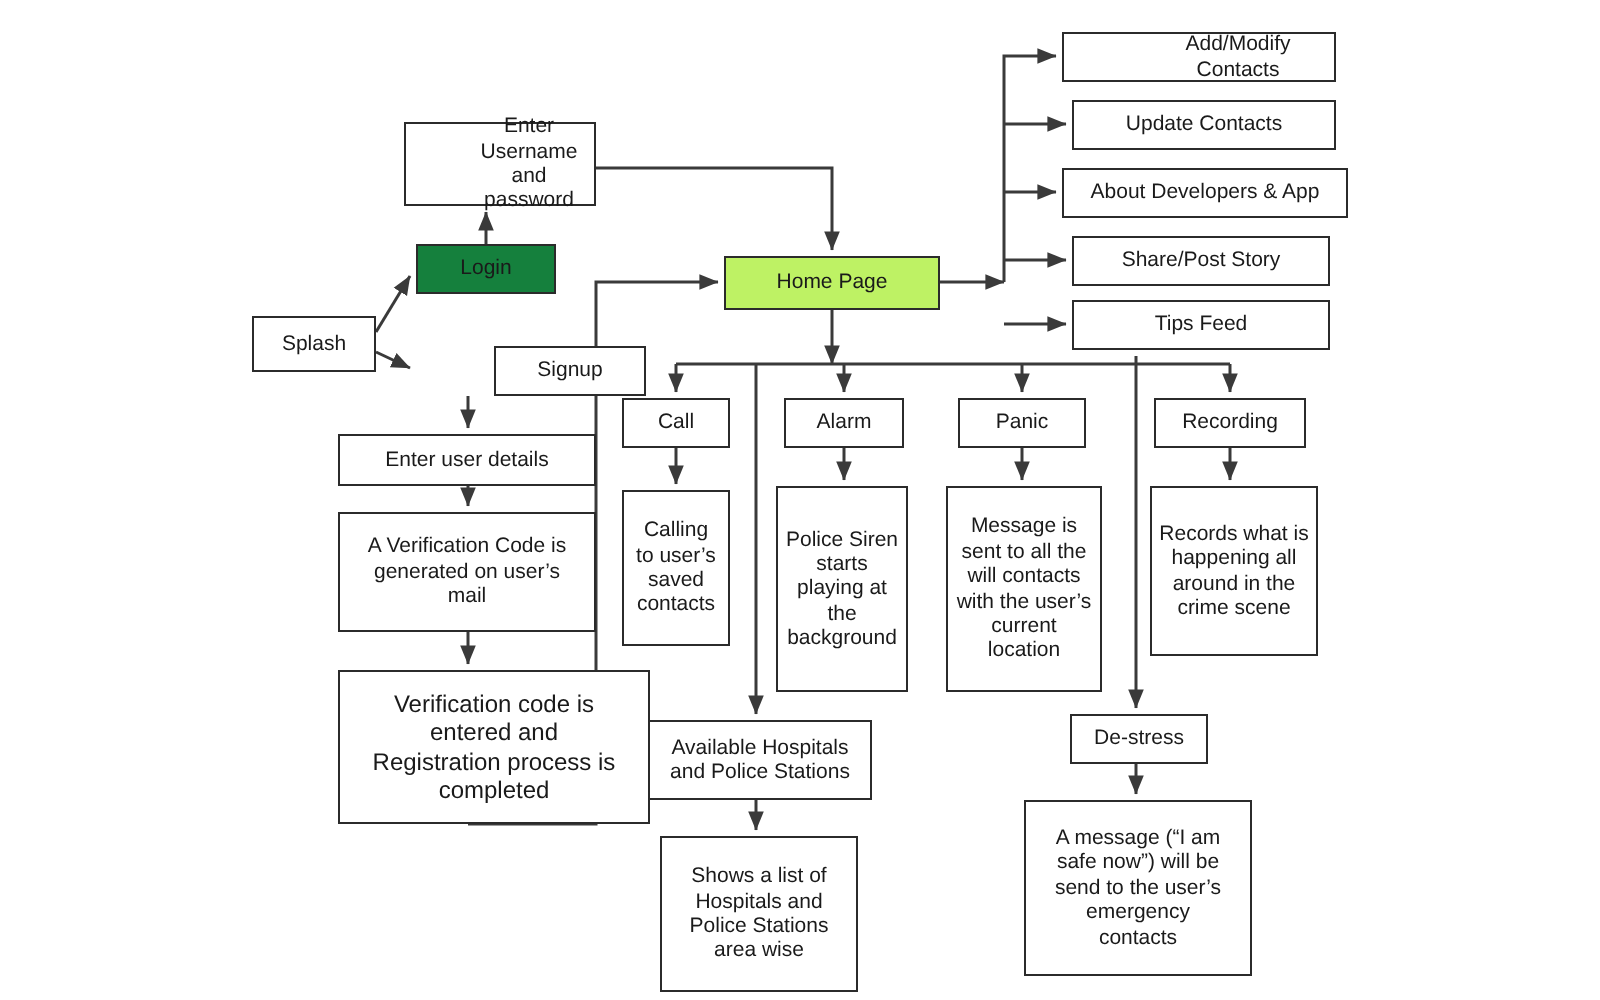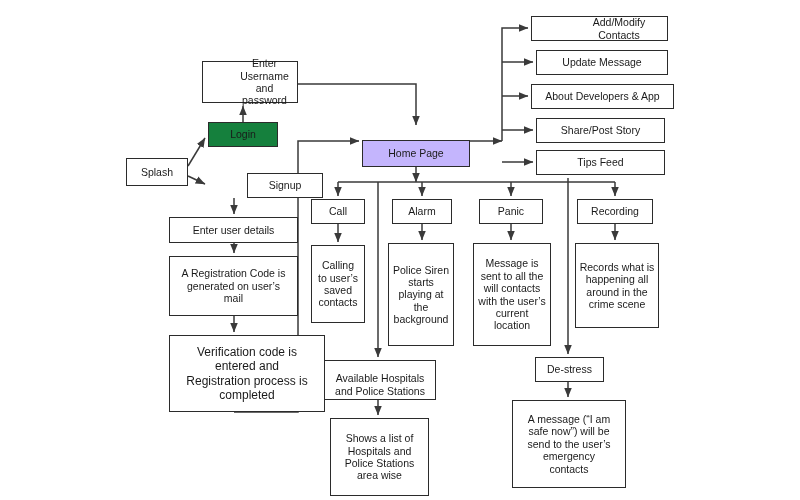--- a/index.html
+++ b/index.html
@@ -94,38 +94,38 @@
         <span class="node-label">Signup</span>
       </div>
       <div class="node" style="left: 202px; top: 61px; width: 96px; height: 42px; font-size: 10.5px; background: rgb(255, 255, 255); border-color: rgb(43, 43, 43); color: rgb(26, 26, 26); padding-left: 32px;">
         <span class="node-label">Enter Username
 and password</span>
       </div>
       <div class="node" style="left: 169px; top: 217px; width: 129px; height: 26px; font-size: 10.5px; background: rgb(255, 255, 255); border-color: rgb(43, 43, 43); color: rgb(26, 26, 26);">
         <span class="node-label">Enter user details</span>
       </div>
       <div class="node" style="left: 169px; top: 256px; width: 129px; height: 60px; font-size: 10.5px; background: rgb(255, 255, 255); border-color: rgb(43, 43, 43); color: rgb(26, 26, 26);">
-        <span class="node-label">A Registration Code is
+        <span class="node-label">A Verification Code is
 generated on user’s
 mail</span>
       </div>
       <div class="node" style="left: 169px; top: 335px; width: 156px; height: 77px; font-size: 12px; background: rgb(255, 255, 255); border-color: rgb(43, 43, 43); color: rgb(26, 26, 26);">
         <span class="node-label">Verification code is
 entered and
 Registration process is
 completed</span>
       </div>
-      <div class="node" style="left: 362px; top: 128px; width: 108px; height: 27px; font-size: 10.5px; background: #c4b5fd; border-color: rgb(43, 43, 43); color: rgb(26, 26, 26); margin-top: 12px;">
+      <div class="node" style="left: 362px; top: 128px; width: 108px; height: 27px; font-size: 10.5px; background: #bef264; border-color: rgb(43, 43, 43); color: rgb(26, 26, 26);">
         <span class="node-label">Home Page</span>
       </div>
       <div class="node" style="left: 531px; top: 16px; width: 137px; height: 25px; font-size: 10.5px; background: rgb(255, 255, 255); border-color: rgb(43, 43, 43); color: rgb(26, 26, 26); padding-left: 42px;">
         <span class="node-label">Add/Modify Contacts</span>
       </div>
       <div class="node" style="left: 536px; top: 50px; width: 132px; height: 25px; font-size: 10.5px; background: rgb(255, 255, 255); border-color: rgb(43, 43, 43); color: rgb(26, 26, 26);">
-        <span class="node-label">Update Message</span>
+        <span class="node-label">Update Contacts</span>
       </div>
       <div class="node" style="left: 531px; top: 84px; width: 143px; height: 25px; font-size: 10.5px; background: rgb(255, 255, 255); border-color: rgb(43, 43, 43); color: rgb(26, 26, 26);">
         <span class="node-label">About Developers &amp; App</span>
       </div>
       <div class="node" style="left: 536px; top: 118px; width: 129px; height: 25px; font-size: 10.5px; background: rgb(255, 255, 255); border-color: rgb(43, 43, 43); color: rgb(26, 26, 26);">
         <span class="node-label">Share/Post Story</span>
       </div>
       <div class="node" style="left: 536px; top: 150px; width: 129px; height: 25px; font-size: 10.5px; background: rgb(255, 255, 255); border-color: rgb(43, 43, 43); color: rgb(26, 26, 26);">
         <span class="node-label">Tips Feed</span>
       </div>
@@ -161,21 +161,21 @@
 with the user’s
 current
 location</span>
       </div>
       <div class="node" style="left: 575px; top: 243px; width: 84px; height: 85px; font-size: 10.5px; background: rgb(255, 255, 255); border-color: rgb(43, 43, 43); color: rgb(26, 26, 26);">
         <span class="node-label">Records what is
 happening all
 around in the
 crime scene</span>
       </div>
-      <div class="node" style="left: 324px; top: 360px; width: 112px; height: 40px; font-size: 10.5px; background: rgb(255, 255, 255); border-color: rgb(43, 43, 43); color: rgb(26, 26, 26); align-items: flex-end;">
+      <div class="node" style="left: 324px; top: 360px; width: 112px; height: 40px; font-size: 10.5px; background: rgb(255, 255, 255); border-color: rgb(43, 43, 43); color: rgb(26, 26, 26);">
         <span class="node-label">Available Hospitals
 and Police Stations</span>
       </div>
       <div class="node" style="left: 330px; top: 418px; width: 99px; height: 78px; font-size: 10.5px; background: rgb(255, 255, 255); border-color: rgb(43, 43, 43); color: rgb(26, 26, 26);">
         <span class="node-label">Shows a list of
 Hospitals and
 Police Stations
 area wise</span>
       </div>
       <div class="node" style="left: 535px; top: 357px; width: 69px; height: 25px; font-size: 10.5px; background: rgb(255, 255, 255); border-color: rgb(43, 43, 43); color: rgb(26, 26, 26);">

